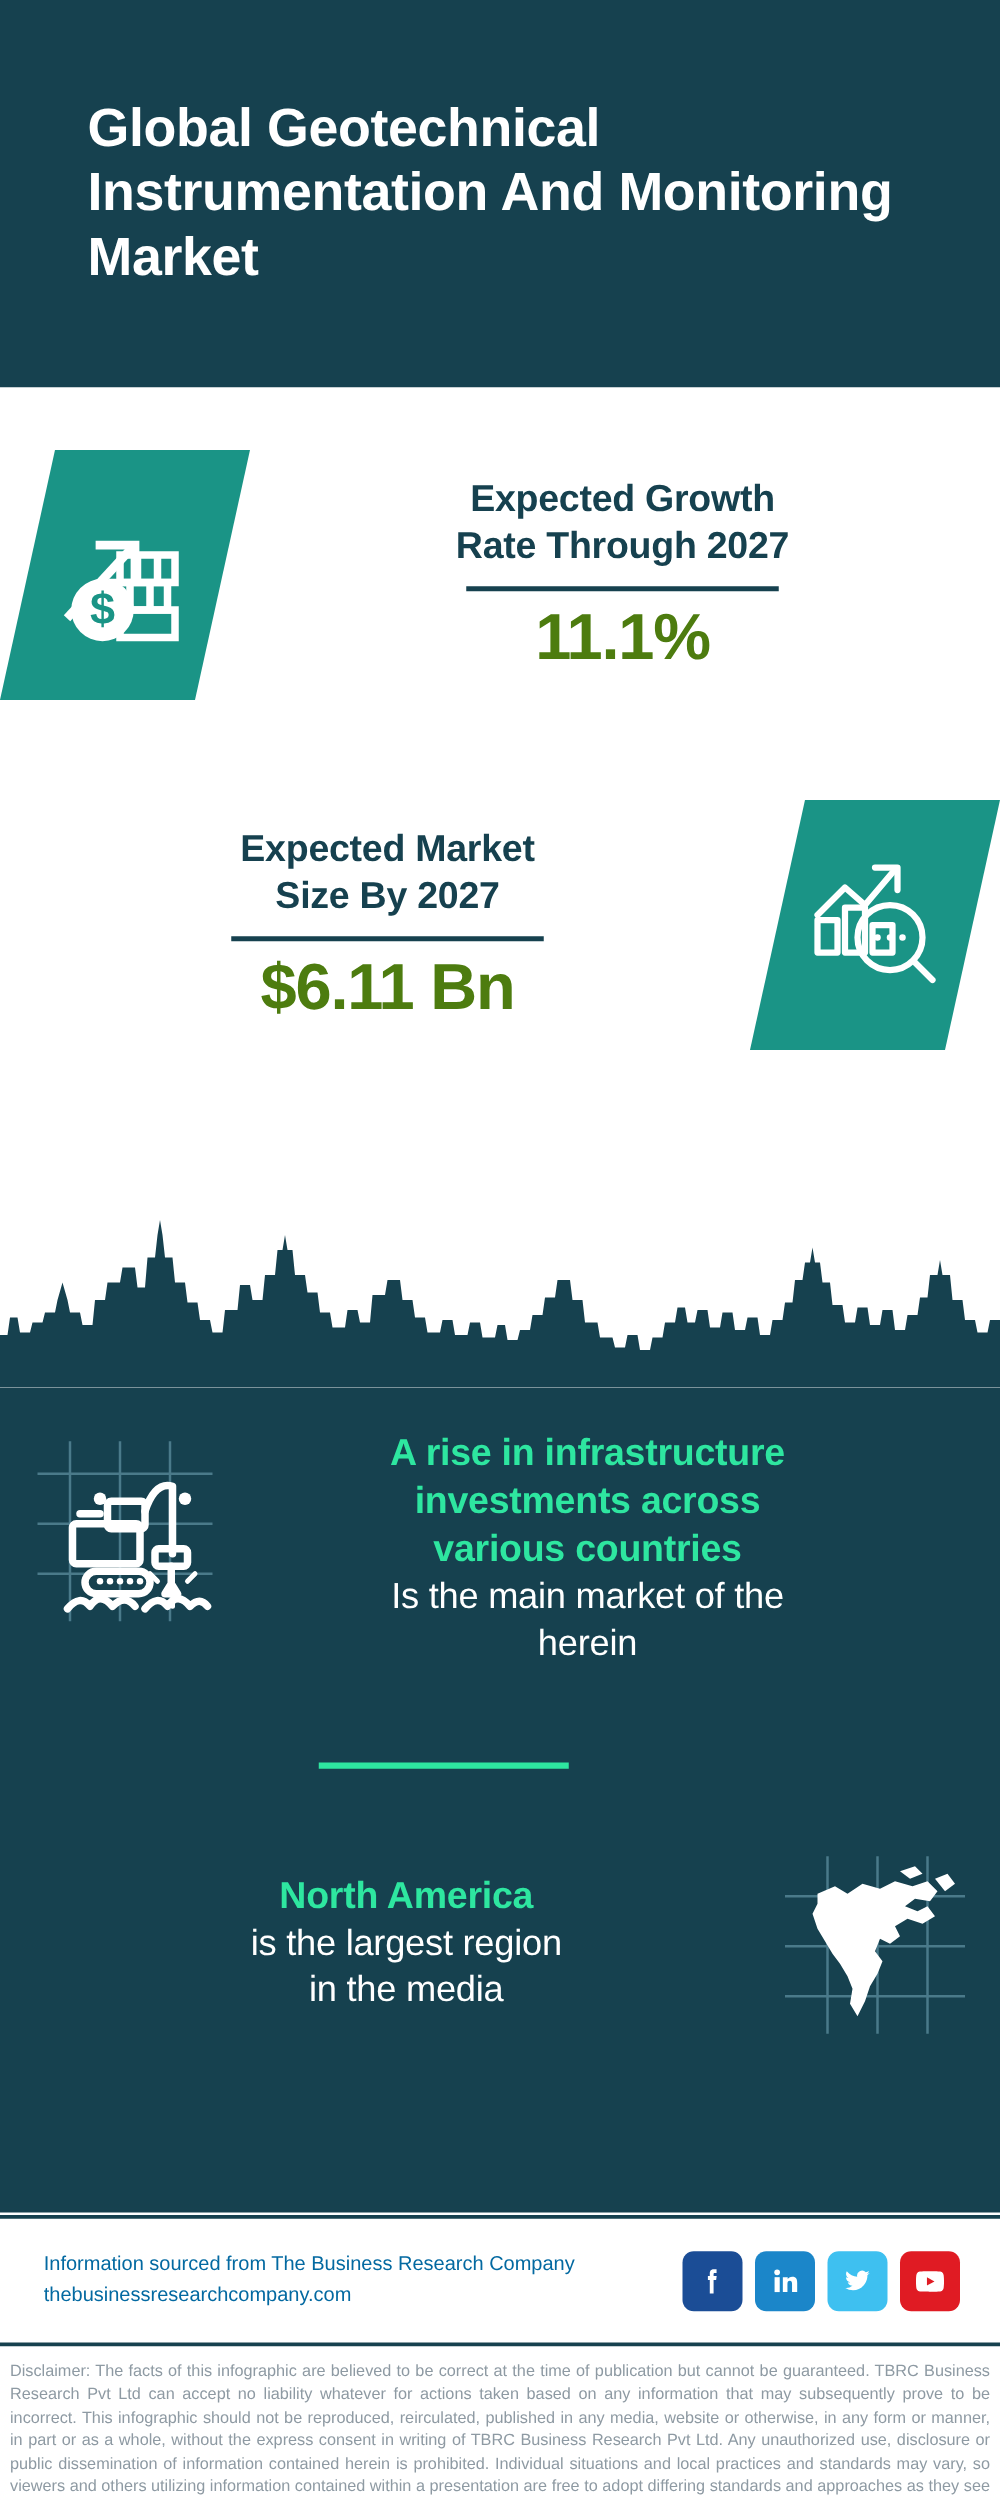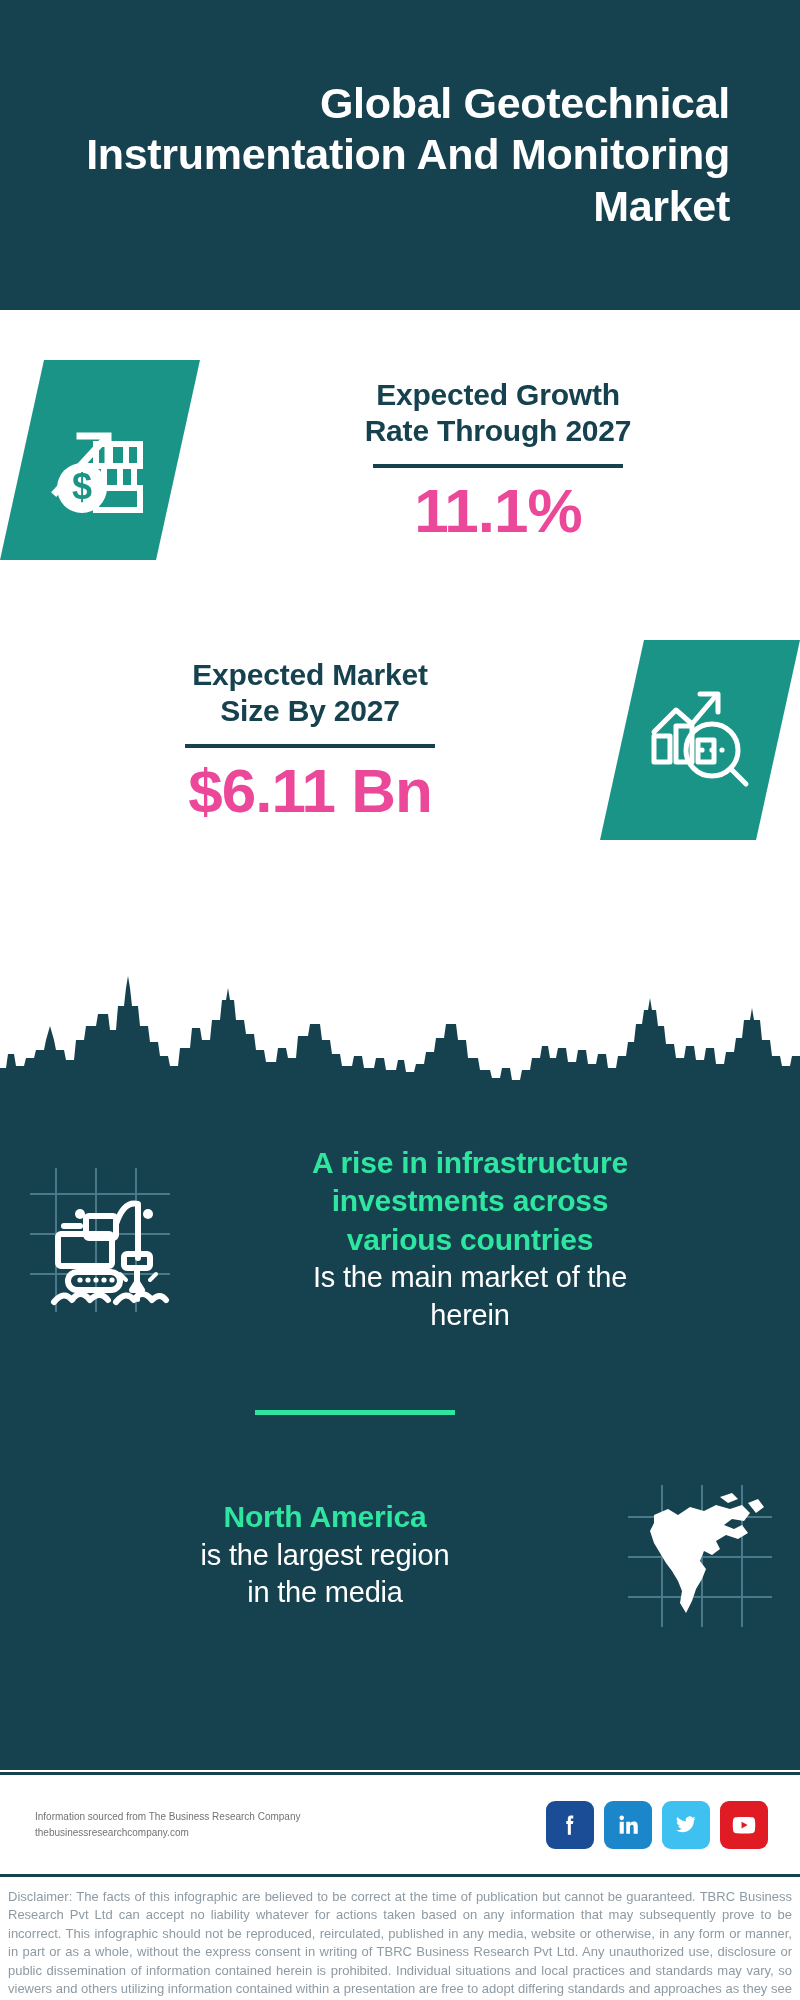--- a/index.html
+++ b/index.html
@@ -10,21 +10,21 @@
   }
   .page{width:800px;height:2000px;position:relative;overflow:hidden;background:#fff;}
 
   
   .header{
     position:absolute;left:0;top:0;width:800px;height:310px;
     background:#16414f;display:flex;align-items:center;justify-content:center;
   }
   .header-title{
     color:#ffffff;font-size:43px;line-height:1.20;font-weight:bold;
-    text-align:right;letter-spacing:-0.3px;width:700px;
+    text-align:left;letter-spacing:-0.3px;width:700px;
     margin:0;padding:0 20px;box-sizing:border-box;
   }
 
   
   .mid{position:absolute;left:0;top:310px;width:800px;height:660px;background:#fff;}
 
   .stat-row{position:absolute;width:800px;display:flex;align-items:center;}
   .stat-growth{top:50px;left:0;}
   .stat-size{top:330px;left:0;}
 
@@ -38,36 +38,36 @@
 
   .stat-text{flex:1;text-align:center;}
   .stat-label{
     color:#16414f;font-size:30px;font-weight:bold;line-height:1.22;
     margin:0;letter-spacing:-0.2px;
   }
   .stat-rule{
     width:250px;height:4px;background:#16414f;margin:14px auto 10px auto;border:0;
   }
   .stat-value{
-    color:#ec4899;font-size:62px;font-weight:bold;line-height:1.05;margin:0;
+    color:#4d7c0f;font-size:52px;font-weight:bold;line-height:1.05;margin:0;
     letter-spacing:-1px;
   }
   .stat-growth .stat-text{padding-left:10px;padding-right:14px;}
   .stat-size  .stat-text{padding-left:30px;padding-right:10px;}
 
   
   .skyline-wrap{position:absolute;left:0;top:970px;width:800px;height:140px;overflow:hidden;}
   .skyline-wrap svg{display:block;width:800px;height:140px;}
 
   
   .dark{
     position:absolute;left:0;top:1110px;width:800px;height:660px;background:#16414f;
   }
 
-  .driver-row{position:absolute;top:20px;left:0;width:800px;display:flex;align-items:flex-end;}
+  .driver-row{position:absolute;top:20px;left:0;width:800px;display:flex;align-items:flex-start;}
   .icon-box{width:200px;height:190px;flex:none;display:flex;align-items:center;justify-content:center;}
   .icon-box svg{display:block;}
   .driver-text{flex:1;text-align:center;padding-right:60px;padding-top:14px;}
   .accent-line{
     color:#2ee6a0;font-size:30px;font-weight:bold;line-height:1.28;margin:0;
     letter-spacing:-0.2px;
   }
   .plain-line{
     color:#ffffff;font-size:29px;font-weight:normal;line-height:1.30;margin:0;
     letter-spacing:-0.2px;
@@ -80,21 +80,21 @@
   .region-row{position:absolute;top:350px;left:0;width:800px;display:flex;align-items:center;}
   .region-text{flex:1;text-align:center;padding-left:50px;}
 
   
   .source-bar{
     position:absolute;left:0;top:1772px;width:800px;height:105px;background:#ffffff;
     border-top:3px solid #16414f;border-bottom:3px solid #16414f;
     display:flex;align-items:center;box-sizing:border-box;
   }
   .source-text{padding-left:35px;flex:1;}
-  .source-text p{margin:0;color:#737373;font-size:10px;line-height:1.55;}
+  .source-text p{margin:0;color:#0369a1;font-size:16px;line-height:1.55;}
   .socials{display:flex;gap:10px;padding-right:32px;}
   .social{width:48px;height:48px;border-radius:9px;display:flex;align-items:center;justify-content:center;}
   .s-fb{background:#1b4d96;}
   .s-li{background:#1b86c9;}
   .s-tw{background:#3ec0f0;}
   .s-yt{background:#e01b23;}
   .social svg{display:block;}
 
   
   .disclaimer{

